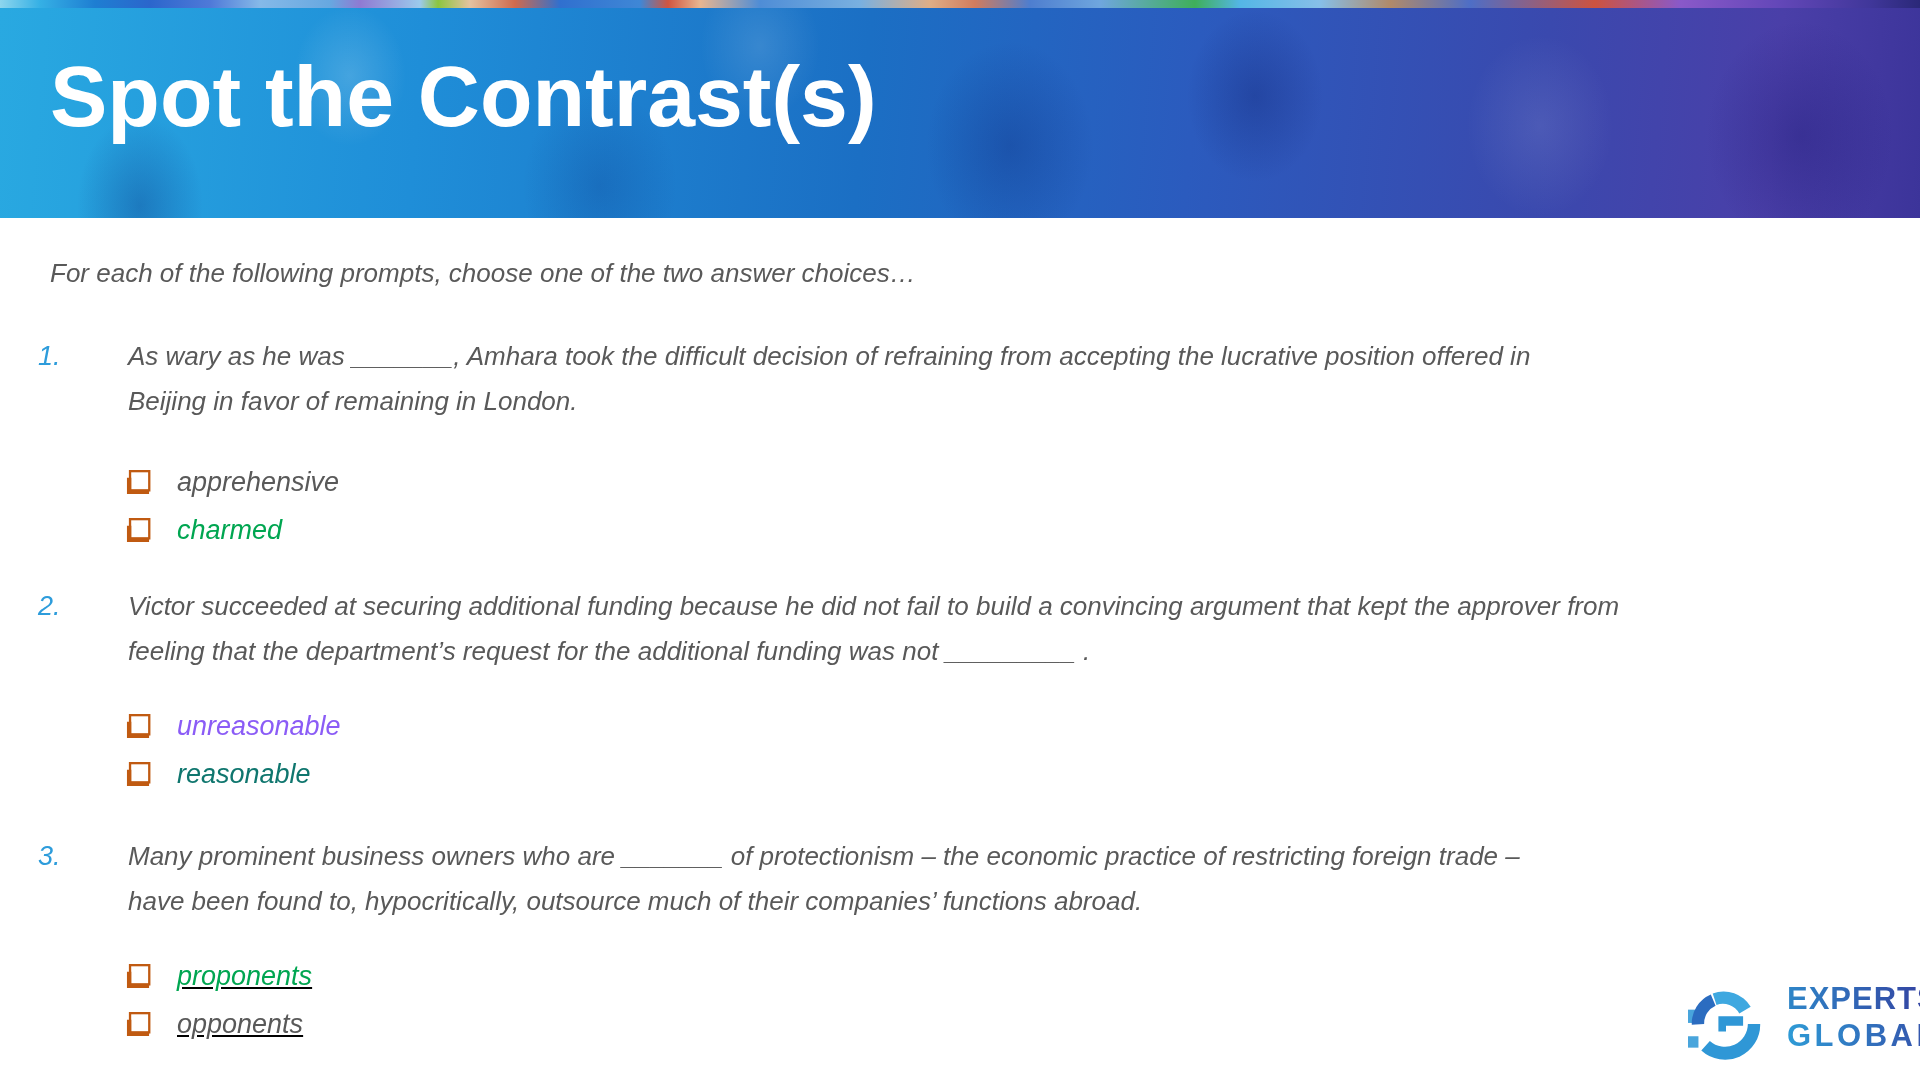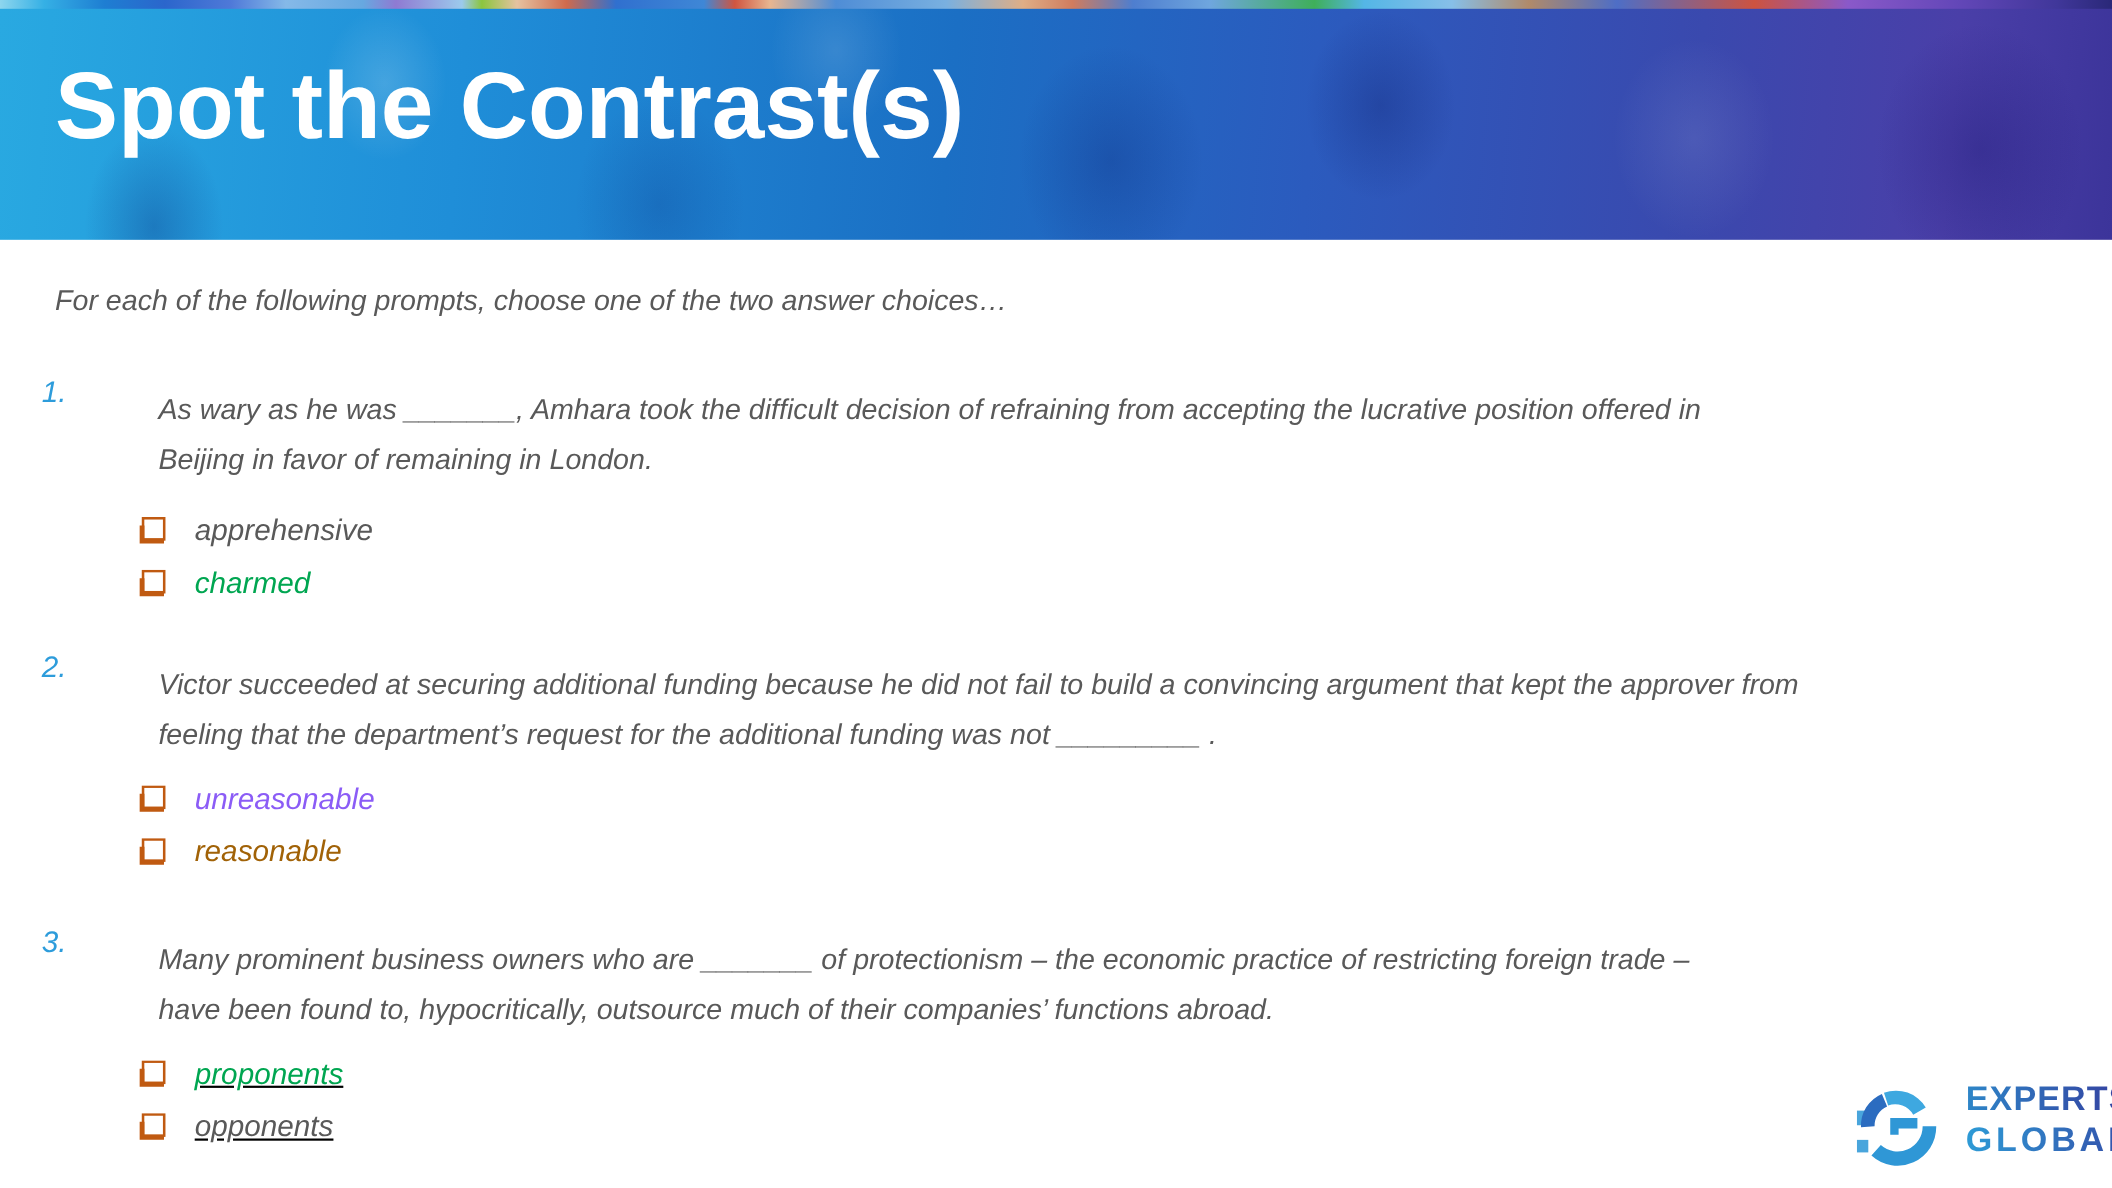--- a/index.html
+++ b/index.html
@@ -62,21 +62,21 @@
     position: absolute; left: 38px; display: flex; align-items: flex-start;
   }
   .q1 { top: 334px; }
   .q2 { top: 584px; }
   .q3 { top: 834px; }
   .q-num {
     flex: none; width: 90px;
     font-size: 27px; font-style: italic; line-height: 45px;
   }
   .q-text {
-    margin: 16px;
+    margin: 0;
     font-size: 26px; font-style: italic; color: #595959; line-height: 45px;
   }
   .q1 .q-text { width: 1460px; }
   .q2 .q-text { width: 1500px; }
   .q3 .q-text { width: 1420px; }
 
   .options {
     position: absolute; left: 126px;
     list-style: none; margin: 0; padding: 0;
   }
@@ -161,21 +161,21 @@
       </span>
       <span class="opt-label" style="color: #8b5cf6;">unreasonable</span>
     </li>
     <li class="opt">
       <span class="checkbox" style="color: rgb(192, 90, 17);">
         <svg width="25" height="25" viewBox="0 0 26 26" fill="none">
           <rect x="4.2" y="1.2" width="20" height="20" fill="#ffffff" stroke="currentColor" stroke-width="2.4"></rect>
           <path d="M1 8 L1 25 L24 25 L24 20.5 L5.5 20.5 L5.5 8 Z" fill="currentColor"></path>
         </svg>
       </span>
-      <span class="opt-label" style="color: #a16207;">reasonable</span>
+      <span class="opt-label" style="color: #0f766e;">reasonable</span>
     </li>
   </ul>
 
   <section class="question q3">
     <span class="q-num" style="color: rgb(45, 156, 219);">3.</span>
     <p class="q-text">Many prominent business owners who are _______ of protectionism – the economic practice of restricting foreign trade – have been found to, hypocritically, outsource much of their companies’ functions abroad.</p>
   </section>
   <ul class="options o3">
     <li class="opt">
       <span class="checkbox" style="color: rgb(192, 90, 17);">

